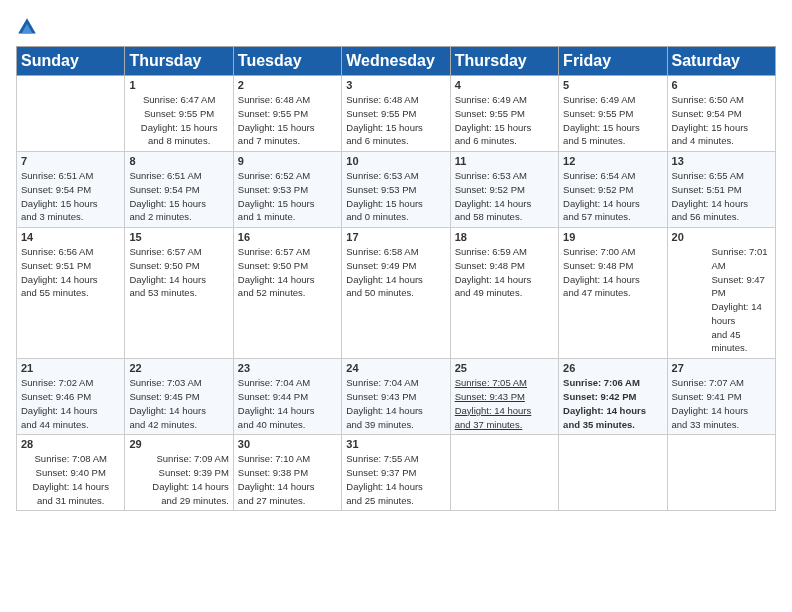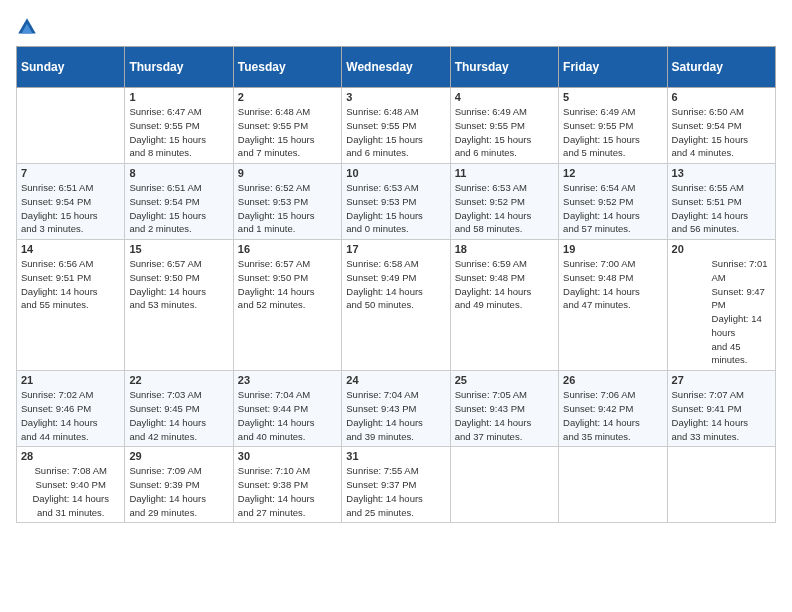--- a/index.html
+++ b/index.html
@@ -50,23 +50,23 @@
       margin-top: 2px;
     }
     .calendar-table {
       width: 100%;
       border-collapse: collapse;
       border: 1px solid #ccc;
     }
     .calendar-table th {
       background-color: #1a5fa8;
       color: #fff;
-      font-size: 12px;
-      font-weight: bold;
-      padding: 13px 4px;
+      font-size: 16px;
+      font-weight: bold;
+      padding: 5px 4px;
       text-align: left;
       border: 1px solid #aaa;
     }
     .calendar-table td {
       vertical-align: top;
       border: 1px solid #ccc;
       padding: 3px 4px;
       width: calc(100% / 7);
       min-height: 80px;
       font-size: 10px;
@@ -121,21 +121,21 @@
         <th>Thursday</th>
         <th>Friday</th>
         <th>Saturday</th>
       </tr>
   </thead>
   <tbody id="calendar-body">
   <tr>
         <td class="empty-cell"></td>
         <td>
           <span class="day-number">1</span>
-          <div class="day-info" style="white-space: pre-line;">Sunrise: 6:47 AM
+          <div class="day-info" style="white-space: pre-line; text-align: center;">Sunrise: 6:47 AM
 Sunset: 9:55 PM
 Daylight: 15 hours
 and 8 minutes.</div>
         </td>
         <td>
           <span class="day-number">2</span>
           <div class="day-info" style="white-space: pre-line;">Sunrise: 6:48 AM
 Sunset: 9:55 PM
 Daylight: 15 hours
 and 7 minutes.</div>
@@ -295,28 +295,28 @@
         </td>
         <td>
           <span class="day-number">24</span>
           <div class="day-info" style="white-space: pre-line;">Sunrise: 7:04 AM
 Sunset: 9:43 PM
 Daylight: 14 hours
 and 39 minutes.</div>
         </td>
         <td>
           <span class="day-number">25</span>
-          <div class="day-info" style="white-space: pre-line;">Sunrise: 7:05 AM
+          <div class="day-info" style="white-space: pre-line; text-decoration: underline;">Sunrise: 7:05 AM
 Sunset: 9:43 PM
 Daylight: 14 hours
 and 37 minutes.</div>
         </td>
         <td>
           <span class="day-number">26</span>
-          <div class="day-info" style="white-space: pre-line;">Sunrise: 7:06 AM
+          <div class="day-info" style="white-space: pre-line; font-weight: bold;">Sunrise: 7:06 AM
 Sunset: 9:42 PM
 Daylight: 14 hours
 and 35 minutes.</div>
         </td>
         <td>
           <span class="day-number">27</span>
           <div class="day-info" style="white-space: pre-line;">Sunrise: 7:07 AM
 Sunset: 9:41 PM
 Daylight: 14 hours
 and 33 minutes.</div>
@@ -325,21 +325,21 @@
       <tr>
         <td>
           <span class="day-number">28</span>
           <div class="day-info" style="white-space: pre-line; text-align: center;">Sunrise: 7:08 AM
 Sunset: 9:40 PM
 Daylight: 14 hours
 and 31 minutes.</div>
         </td>
         <td>
           <span class="day-number">29</span>
-          <div class="day-info" style="white-space: pre-line;">Sunrise: 7:09 AM
+          <div class="day-info" style="white-space: pre-line; text-align: right;">Sunrise: 7:09 AM
 Sunset: 9:39 PM
 Daylight: 14 hours
 and 29 minutes.</div>
         </td>
         <td>
           <span class="day-number">30</span>
           <div class="day-info" style="white-space: pre-line;">Sunrise: 7:10 AM
 Sunset: 9:38 PM
 Daylight: 14 hours
 and 27 minutes.</div>

